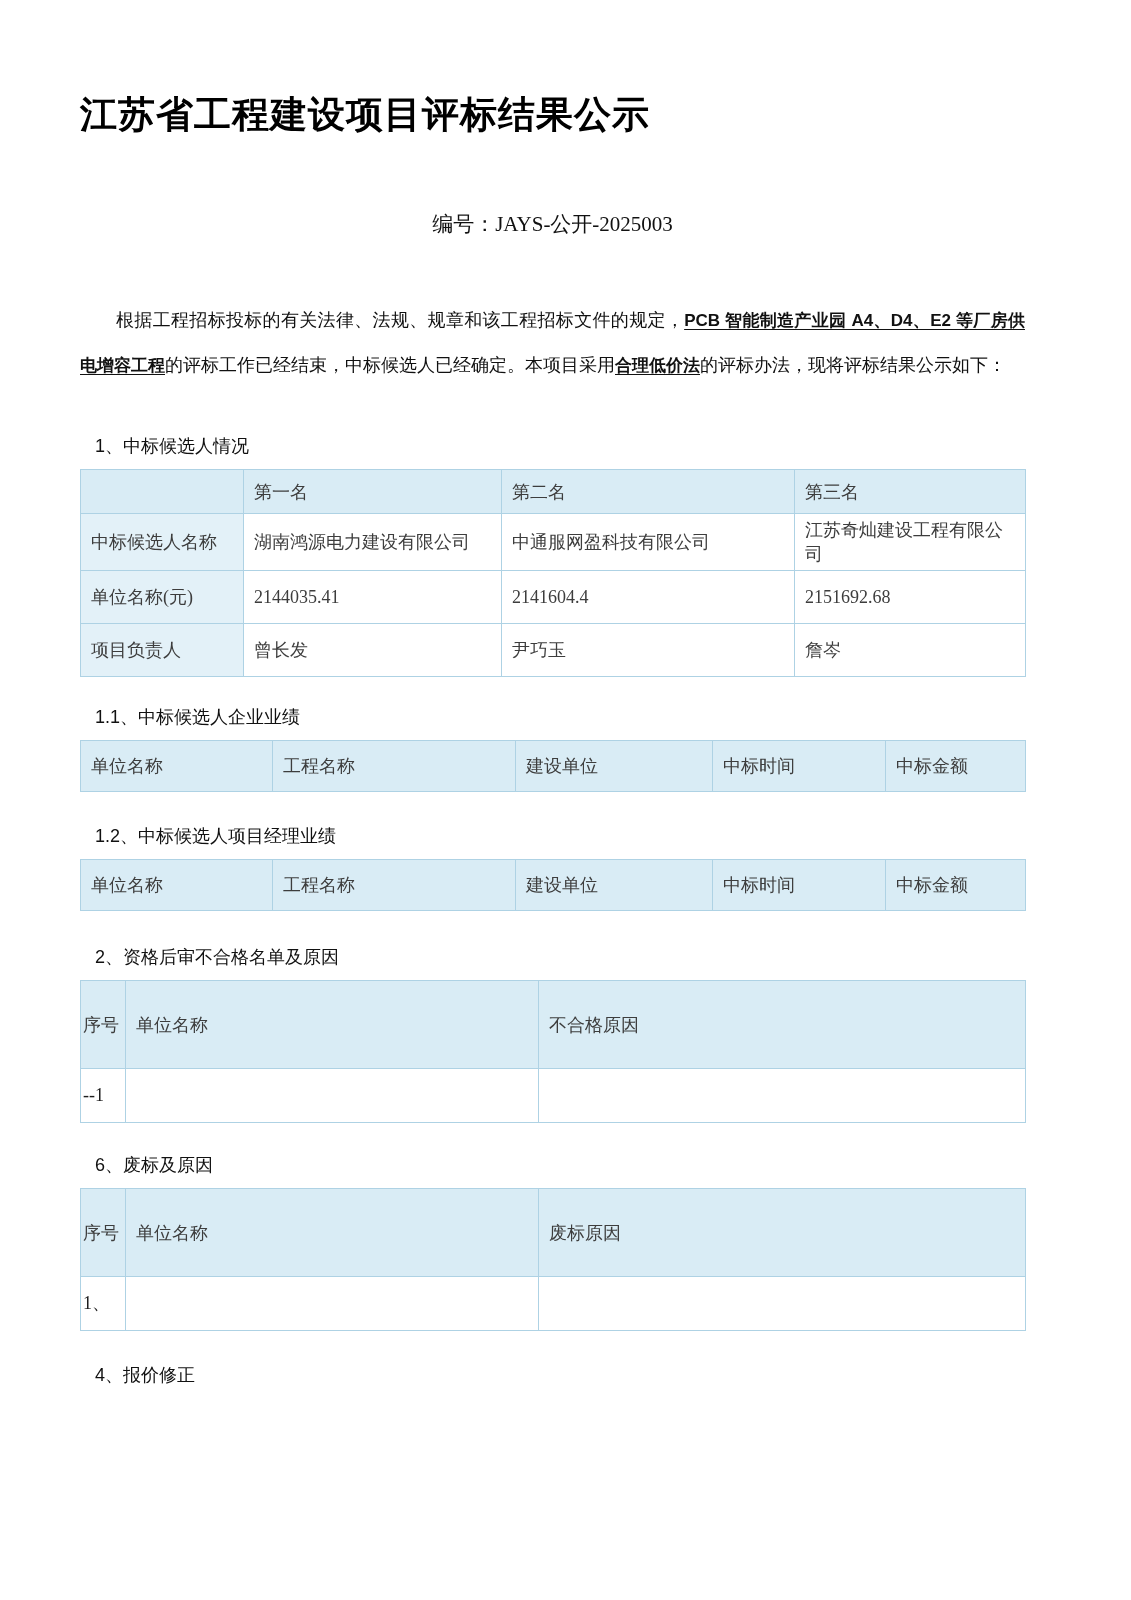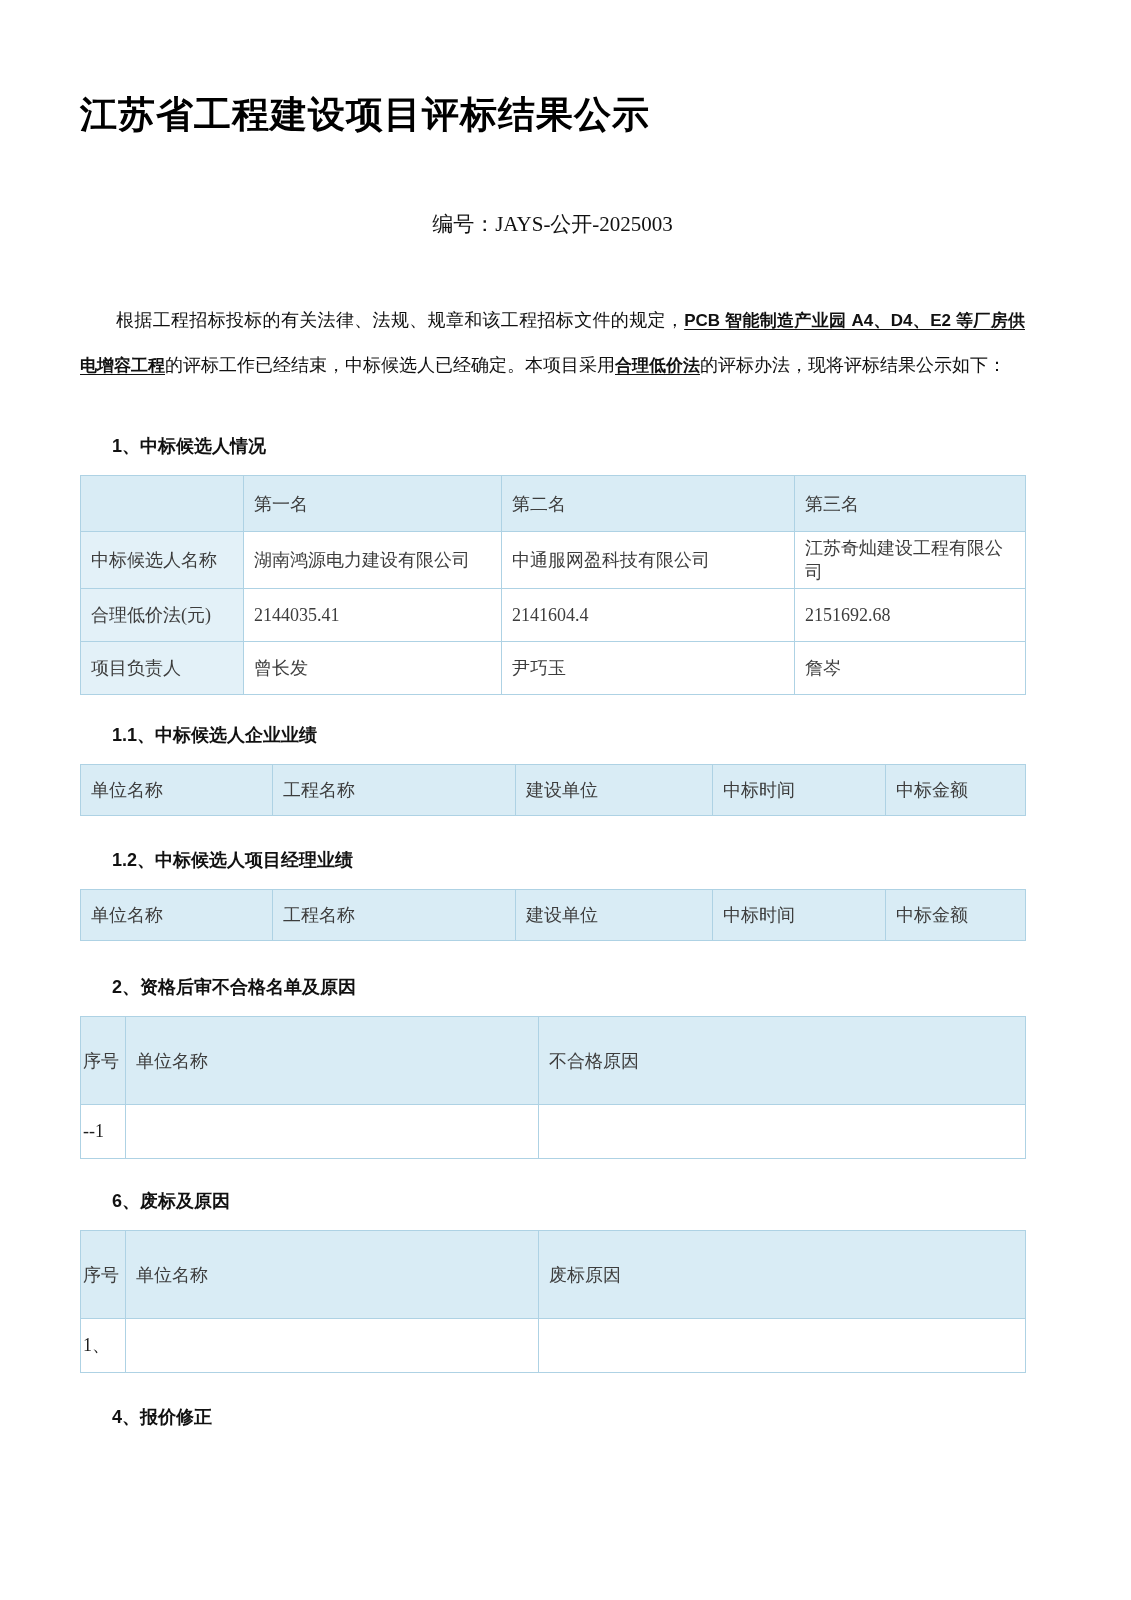--- a/index.html
+++ b/index.html
@@ -35,24 +35,24 @@
   }
   .em{
     font-weight:700;
     font-family:"Liberation Sans","DejaVu Sans",sans-serif;
     font-size:17px;
     text-decoration:underline;
     text-underline-offset:3px;
   }
   .sec-heading{
     font-family:"Liberation Sans","DejaVu Sans",sans-serif;
-    font-weight:700;
+    font-weight:400;
     font-size:18px;
     color:#111;
-    margin:17px;
+    margin:0;
     padding-left:15px;
   }
   .mt-s1{margin-top:46px;}
   .mt-s11{margin-top:28px;}
   .mt-s12{margin-top:32px;}
   .mt-s2{margin-top:34px;}
   .mt-s3{margin-top:30px;}
   .mt-s4{margin-top:32px;}
 
   table{
@@ -70,21 +70,21 @@
     padding:4px 10px;
     vertical-align:middle;
     text-align:left;
     font-weight:400;
     overflow:hidden;
   }
   th{background:#d9ecf5;}
   td.lbl{background:#e3f1f8;}
   td{background:#ffffff;}
 
-  .t-candidates th{height:56px;}
+  .t-candidates th{height:44px;}
   .t-candidates td{height:53px;}
   .t-perf th{height:51px;}
   .t-seq th{height:88px;}
   .t-seq td{height:54px;}
   .t-seq .seq-col{padding:4px 2px;line-height:2.0;}
   .t-seq td.seq-col{color:#1d1d1d;line-height:1.2;}
 </style>
 </head>
 <body>
 
@@ -112,21 +112,21 @@
       <th>第二名</th>
       <th>第三名</th>
     </tr>
     <tr>
       <td class="lbl">中标候选人名称</td>
       <td>湖南鸿源电力建设有限公司</td>
       <td>中通服网盈科技有限公司</td>
       <td>江苏奇灿建设工程有限公司</td>
     </tr>
     <tr>
-      <td class="lbl">合理低价法(元)</td>
+      <td class="lbl">单位名称(元)</td>
       <td>2144035.41</td>
       <td>2141604.4</td>
       <td>2151692.68</td>
     </tr>
     <tr>
       <td class="lbl">项目负责人</td>
       <td>曾长发</td>
       <td>尹巧玉</td>
       <td>詹岑</td>
     </tr>

